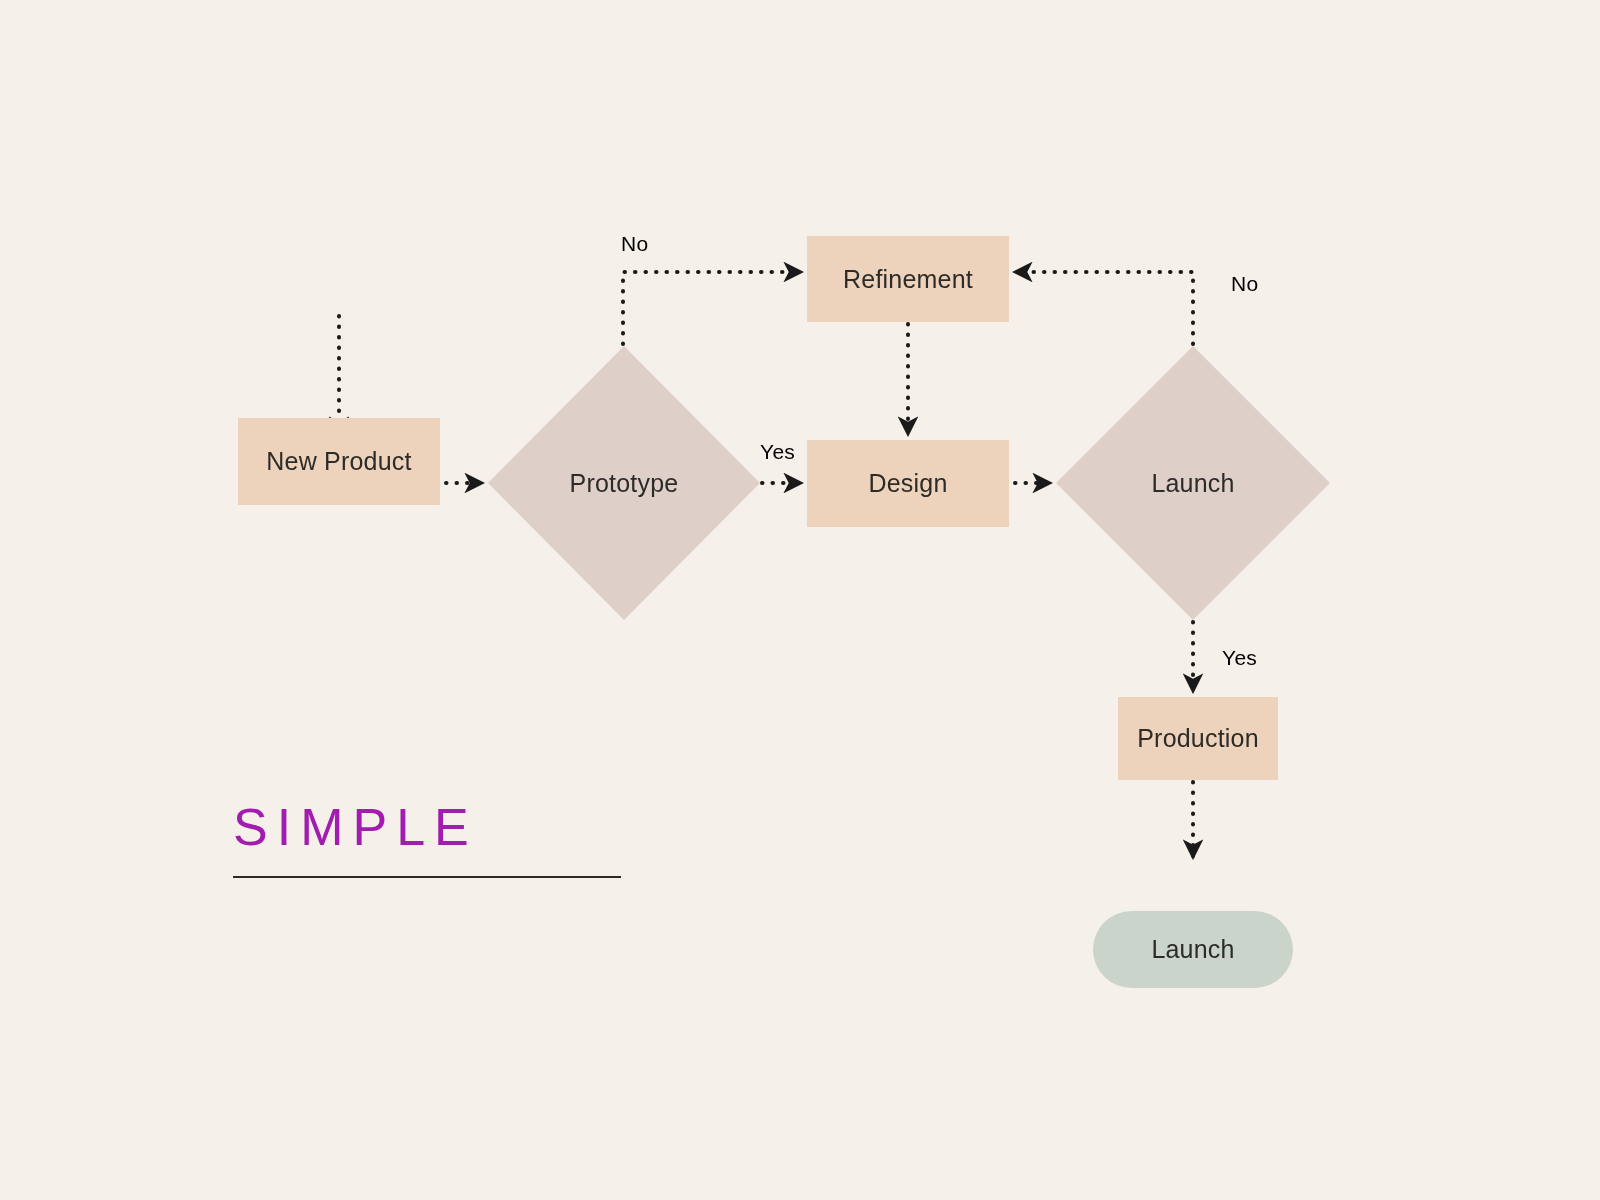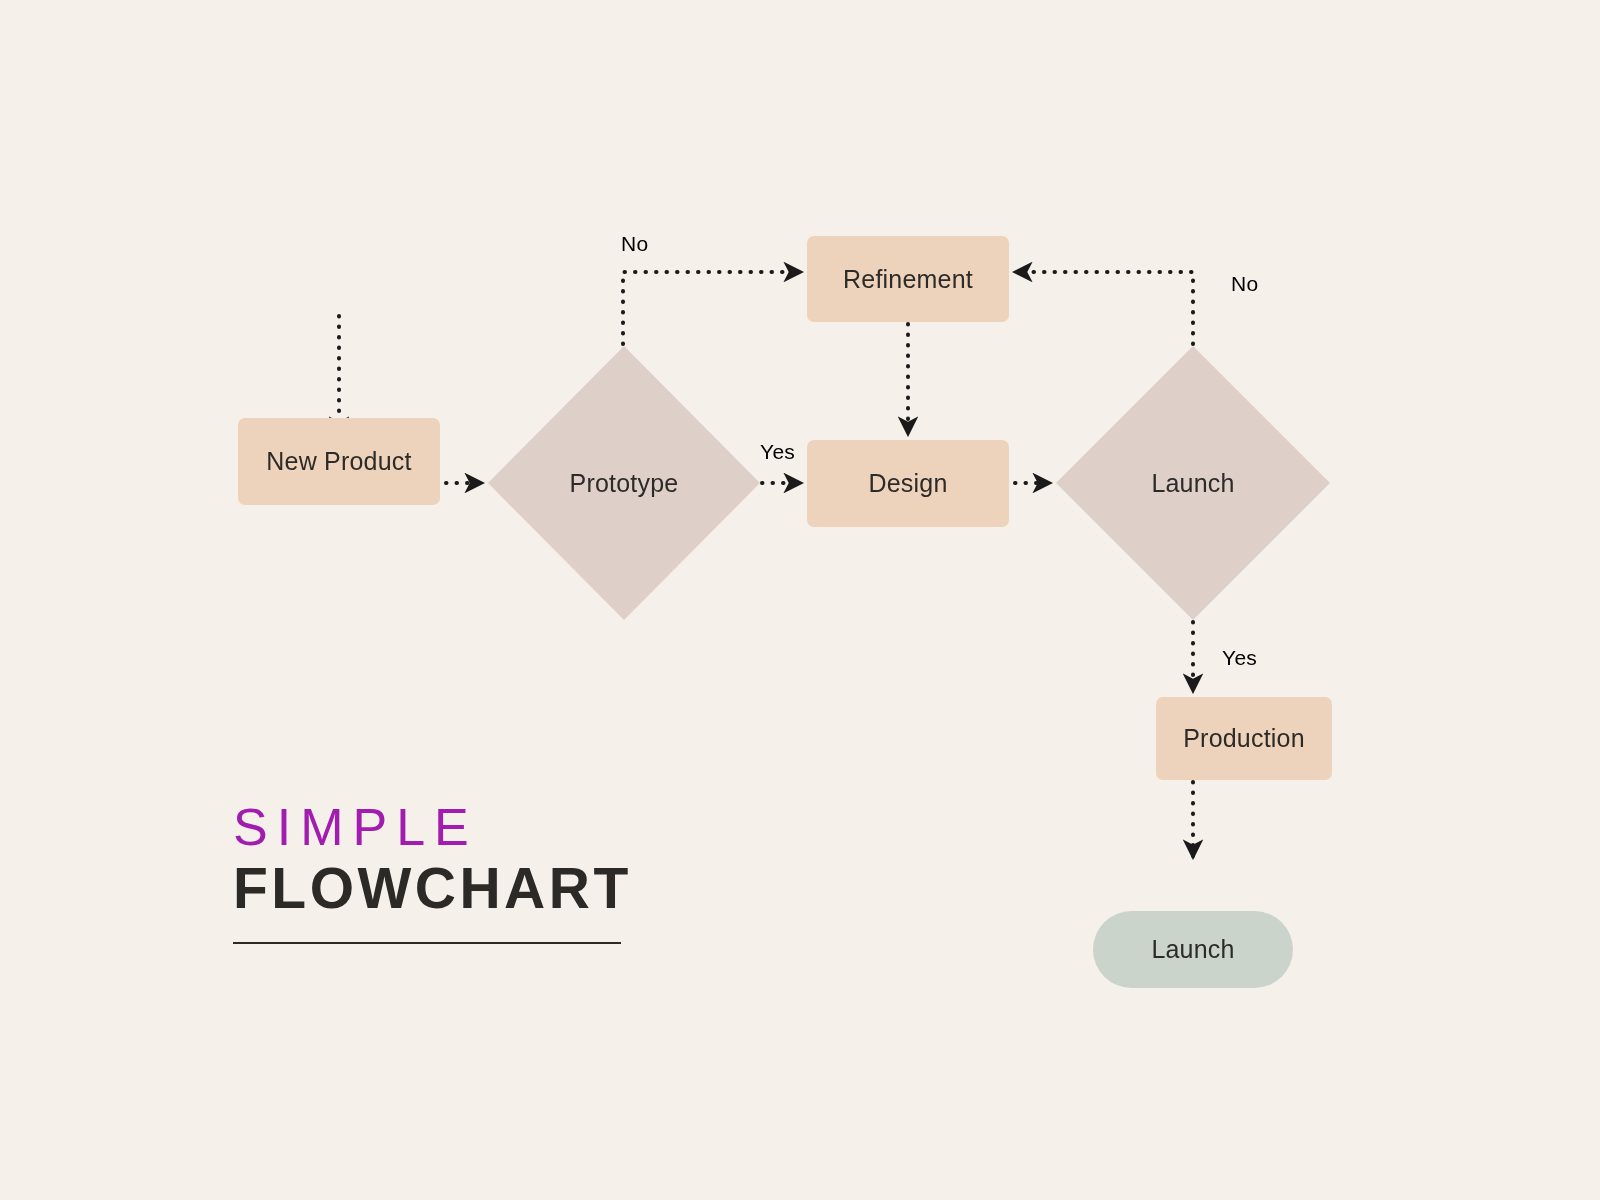--- a/index.html
+++ b/index.html
@@ -34,21 +34,20 @@
     position: absolute;
     display: flex;
     align-items: center;
     justify-content: center;
     box-sizing: border-box;
     color: #2d2b28;
     font-size: 25px;
     font-weight: 400;
     letter-spacing: 0.2px;
     text-align: center;
-    border-radius: 7px;
   }
   .node.terminator {
     border-radius: 999px;
     background: #cbd4cb;
   }
   .node.process {
     background: #eed3bc;
   }
   .node.decision {
     background: transparent;
@@ -153,35 +152,34 @@
 
   <div class="node process" style="left:807px; top:440px; width:202px; height:87px;">
     <span class="node-label">Design</span>
   </div>
 
   <div class="node decision" style="left:1056px; top:346px; width:274px; height:274px;">
     <span class="diamond-shape"></span>
     <span class="node-label">Launch</span>
   </div>
 
-  <div class="node process" style="left:1156px; top:697px; width:176px; height:83px;">
+  <div class="node process" style="left:1118px; top:697px; width:160px; height:83px;">
     <span class="node-label">Production</span>
   </div>
 
   <div class="node terminator" style="left:1093px; top:863px; width:200px; height:77px;margin-top:48px;">
     <span class="node-label">Launch</span>
   </div>
 
   <div class="edge-label" style="left:621px; top:232px;">No</div>
 
   <div class="edge-label" style="left:1231px; top:272px;">No</div>
 
   <div class="edge-label" style="left:760px; top:440px;">Yes</div>
 
   <div class="edge-label" style="left:1222px; top:646px;">Yes</div>
 
   <div id="title-block">
     <div id="title-line-1">SIMPLE</div>
-    <div id="title-line-2">FLOWCHART</div>
     <div id="title-rule"></div>
   </div>
 
 </div>
 
 </body></html>

